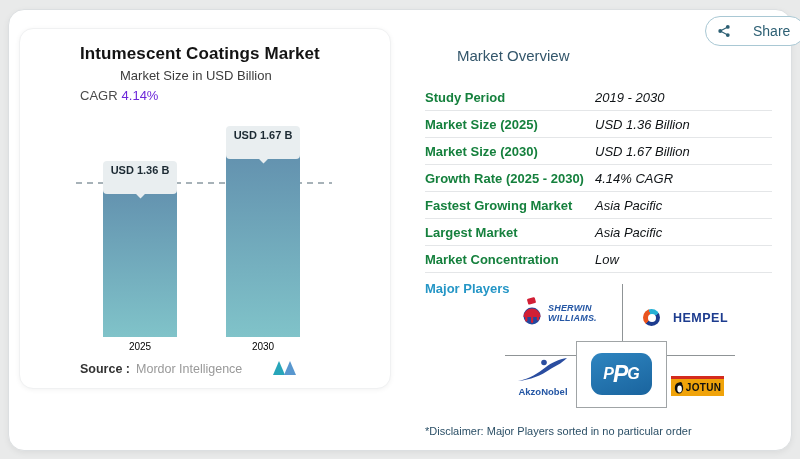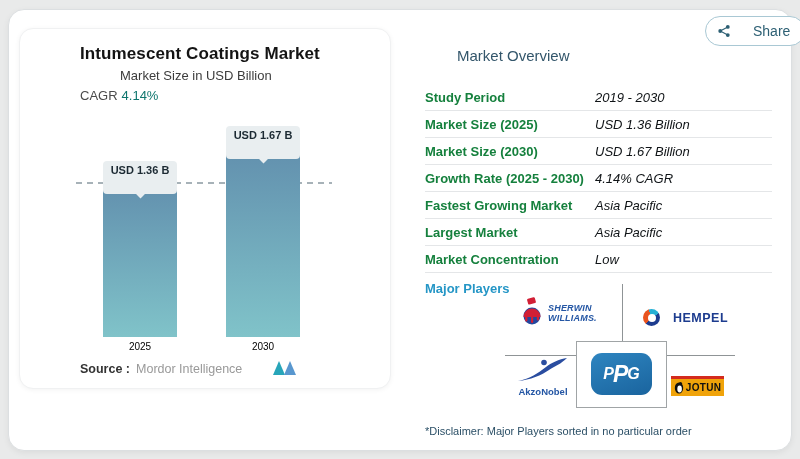--- a/index.html
+++ b/index.html
@@ -11,21 +11,21 @@
     box-shadow:0 2px 6px rgba(0,0,0,0.06); }
 
   
   .chart-card { position:absolute; left:19px; top:28px; width:372px; height:361px;
     background:#fff; border:1px solid #f0f1f2; border-radius:14px;
     box-shadow:0 1px 5px rgba(0,0,0,0.05); }
 
   .chart-title { position:absolute; left:80px; top:44px; font-size:17px; font-weight:700; color:#141414; letter-spacing:.1px; }
   .chart-subtitle { position:absolute; left:80px; top:68px; font-size:13px; color:#3c3c3c;margin-left:40px; }
   .cagr-line { position:absolute; left:80px; top:88px; font-size:13px; color:#4a4a4a; }
-  .cagr-value { color:#0f766e; margin-left:4px; }
+  .cagr-value { color:#6d28d9; margin-left:4px; }
 
   .bar { position:absolute; width:74px; background:linear-gradient(180deg,#6290ae 0%,#80c3c9 100%); }
   .bar-2025 { left:103px; top:183px; height:154px; }
   .bar-2030 { left:226px; top:148px; height:189px; }
 
   .ref-line { position:absolute; left:76px; top:182px; width:256px; height:2px;
     background:repeating-linear-gradient(90deg,#a7b2b8 0 6px,transparent 6px 11px); }
 
   .pill { position:absolute; width:74px; height:33px; background:#e9eef0; border-radius:4px;
     font-size:11px; font-weight:700; color:#1c2a33; text-align:center; line-height:19px; }

